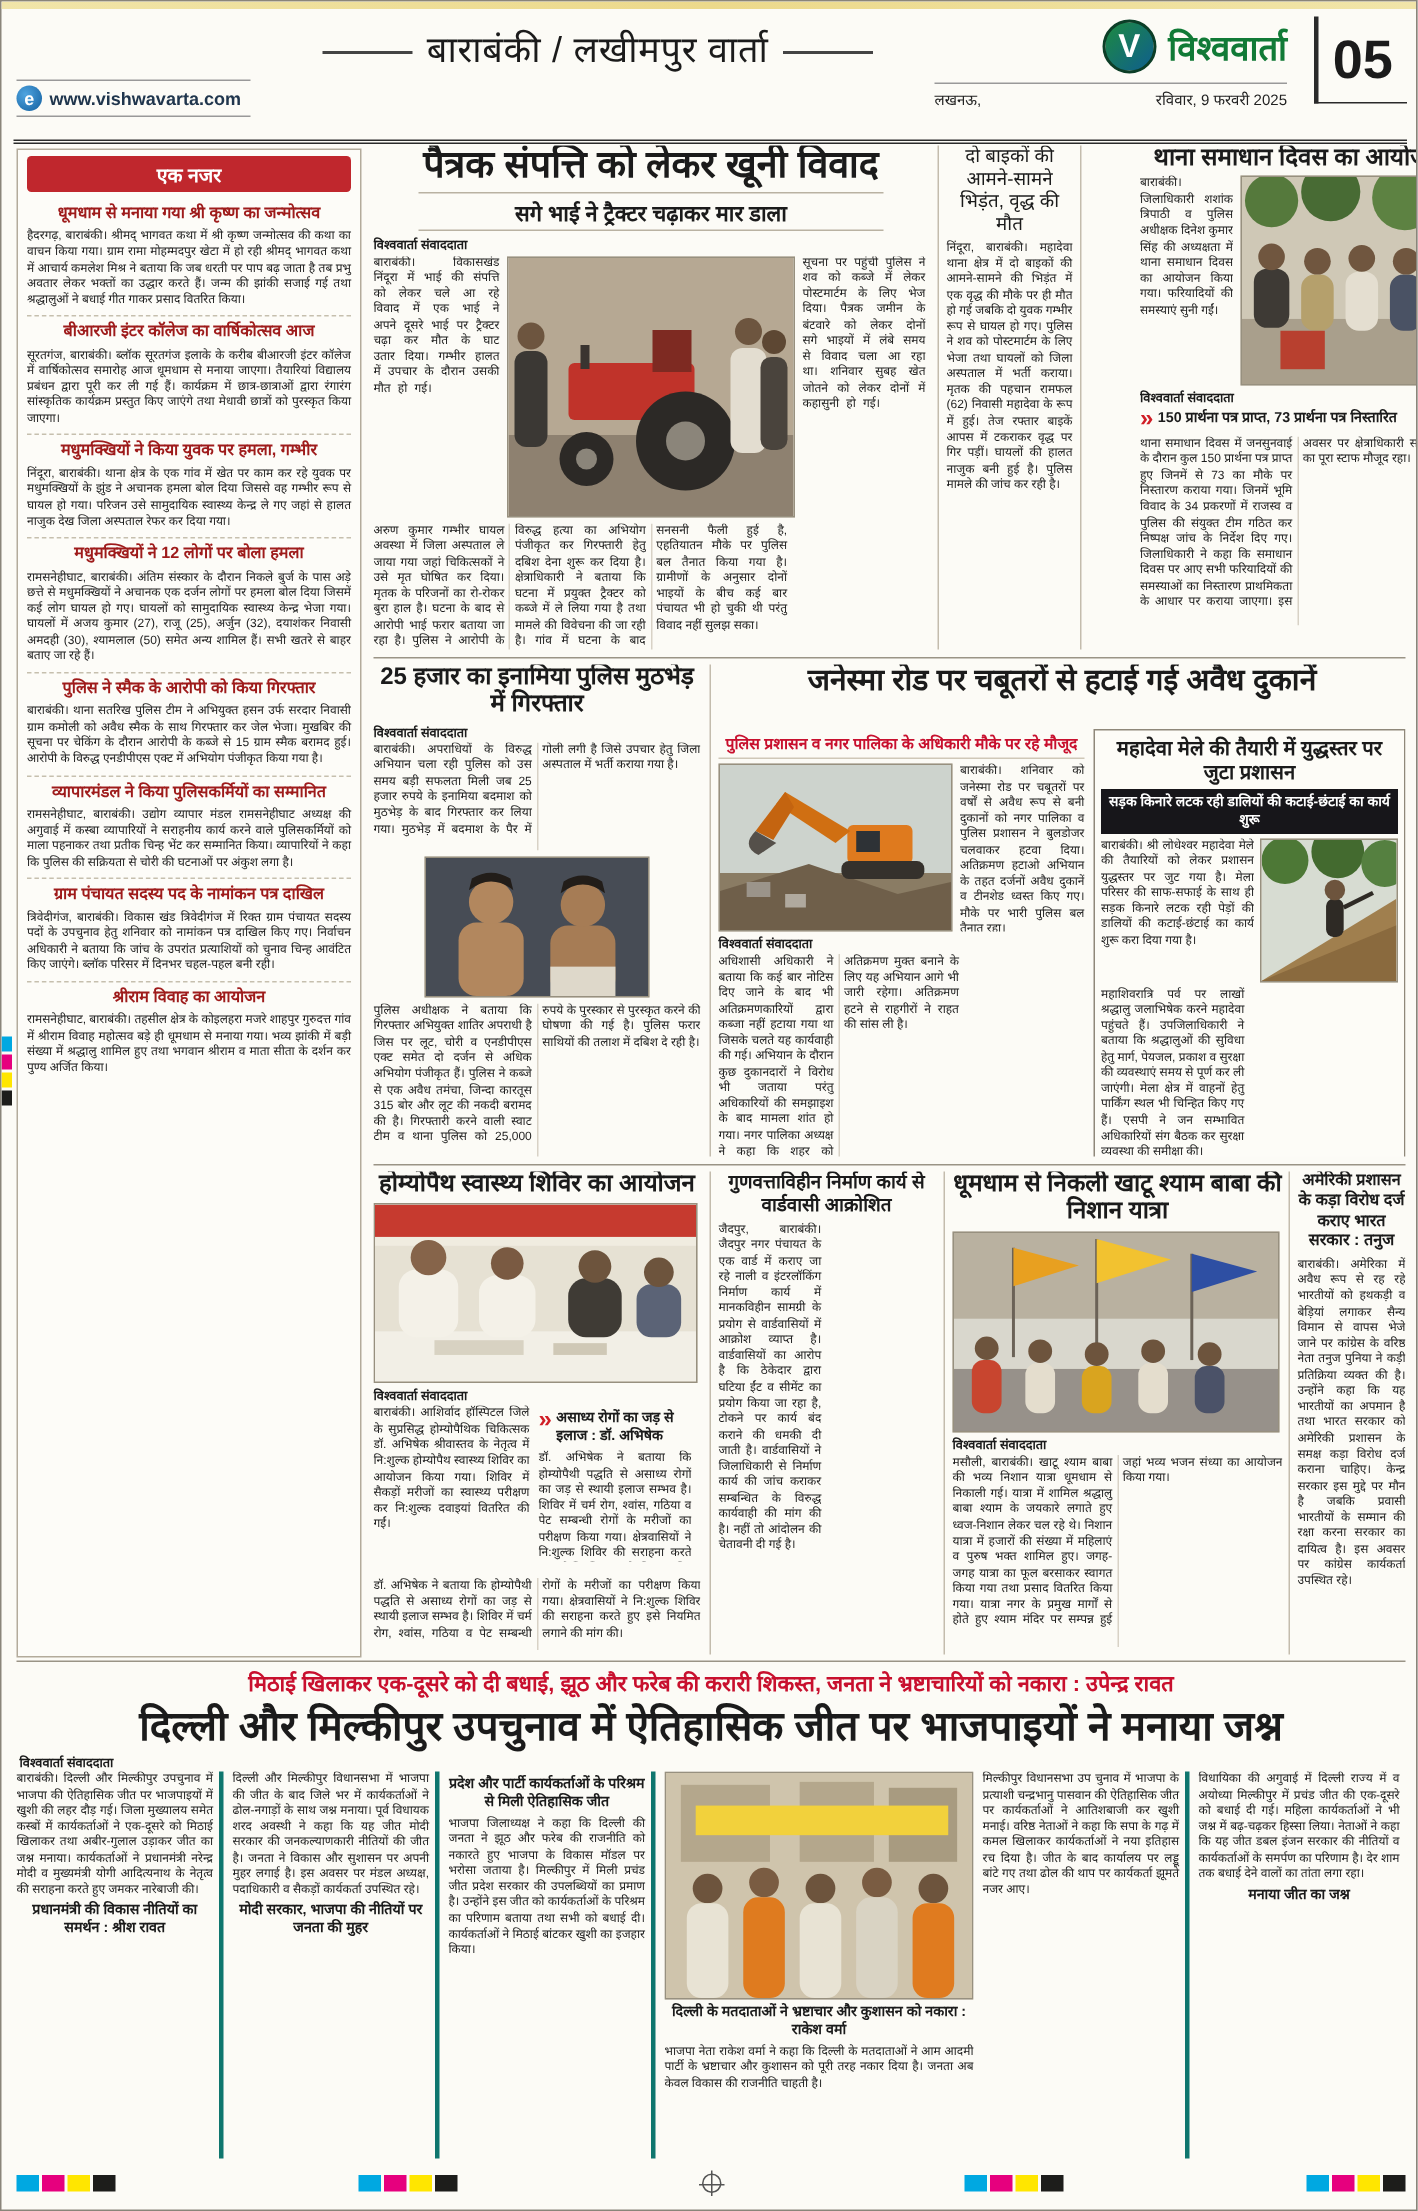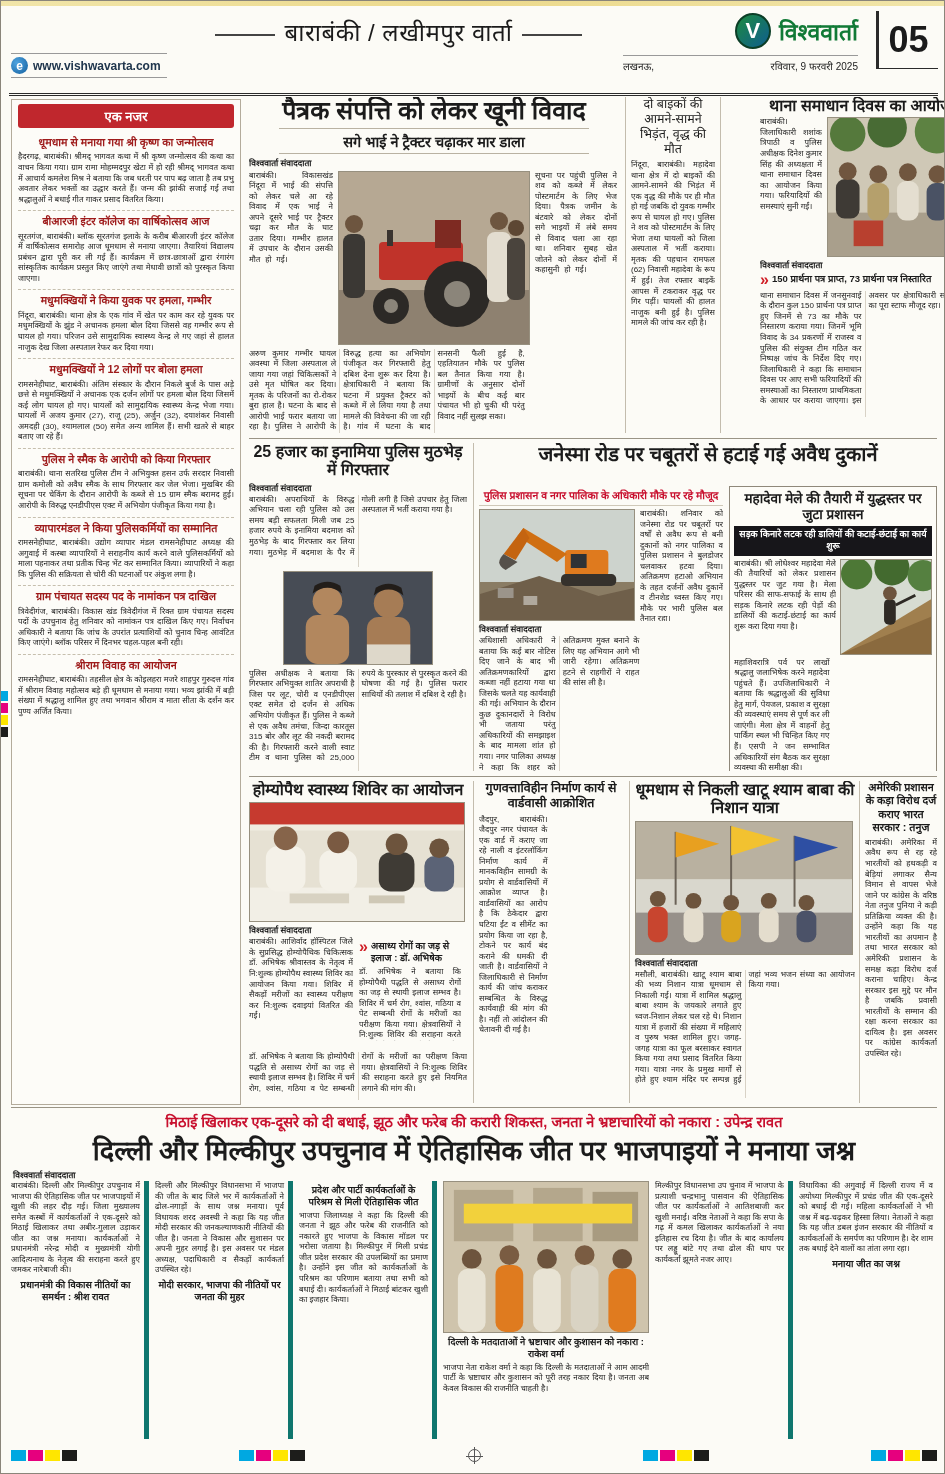--- a/index.html
+++ b/index.html
@@ -78,21 +78,21 @@
   .a8 .h { font-size:12.5px; font-weight:bold; text-align:center; line-height:1.22; margin-bottom:3px; }
   .a9 { left:628px; top:780px; width:226px; height:322px; border-left:1px solid #c3bcad; padding-left:5px; }
   .a10 { left:858px; top:780px; width:78px; height:322px; border-left:1px solid #c3bcad; padding-left:5px; }
   .a10 .h { font-size:10.8px; font-weight:bold; text-align:center; line-height:1.25; margin-bottom:3px; }
 
   
   .banner { position:absolute; left:10px; top:1110px; width:926px; text-align:center; color:#c8102e; font-weight:bold; font-size:14.5px; }
   .bigline { position:absolute; left:10px; top:1130px; width:926px; text-align:center; font-weight:bold; font-size:27px; }
   .b-byline { position:absolute; left:12px; top:1168px; font-size:8.5px; font-weight:bold; }
   .bcols { position:absolute; left:10px; top:1180px; width:926px; height:258px; display:flex; gap:6px; }
-  .bcol { width:138px; height:100%; overflow:hidden; border-right:5px solid #0f766e; padding-right:4px; }
+  .bcol { width:138px; height:100%; overflow:hidden; border-right:3px solid #0f766e; padding-right:4px; }
   .bmid { width:206px; height:100%; overflow:hidden; }
   .bsub { font-weight:bold; font-size:9.5px; line-height:1.25; margin:3px 0; text-align:center; }
 
   
   .marks { position:absolute; left:10px; top:1448px; width:926px; display:flex; justify-content:space-between; align-items:center; }
   .mgrp { display:flex; gap:2px; }
   .sq { width:15px; height:11px; }
   .c { background:#00a8e1; } .m { background:#e6007e; } .y { background:#ffe600; } .k { background:#1d1d1b; }
   .reg { width:13px; height:13px; border:1.5px solid #555; border-radius:50%; position:relative; }
   .reg:before { content:""; position:absolute; left:50%; top:-3px; bottom:-3px; width:1px; background:#555; }

